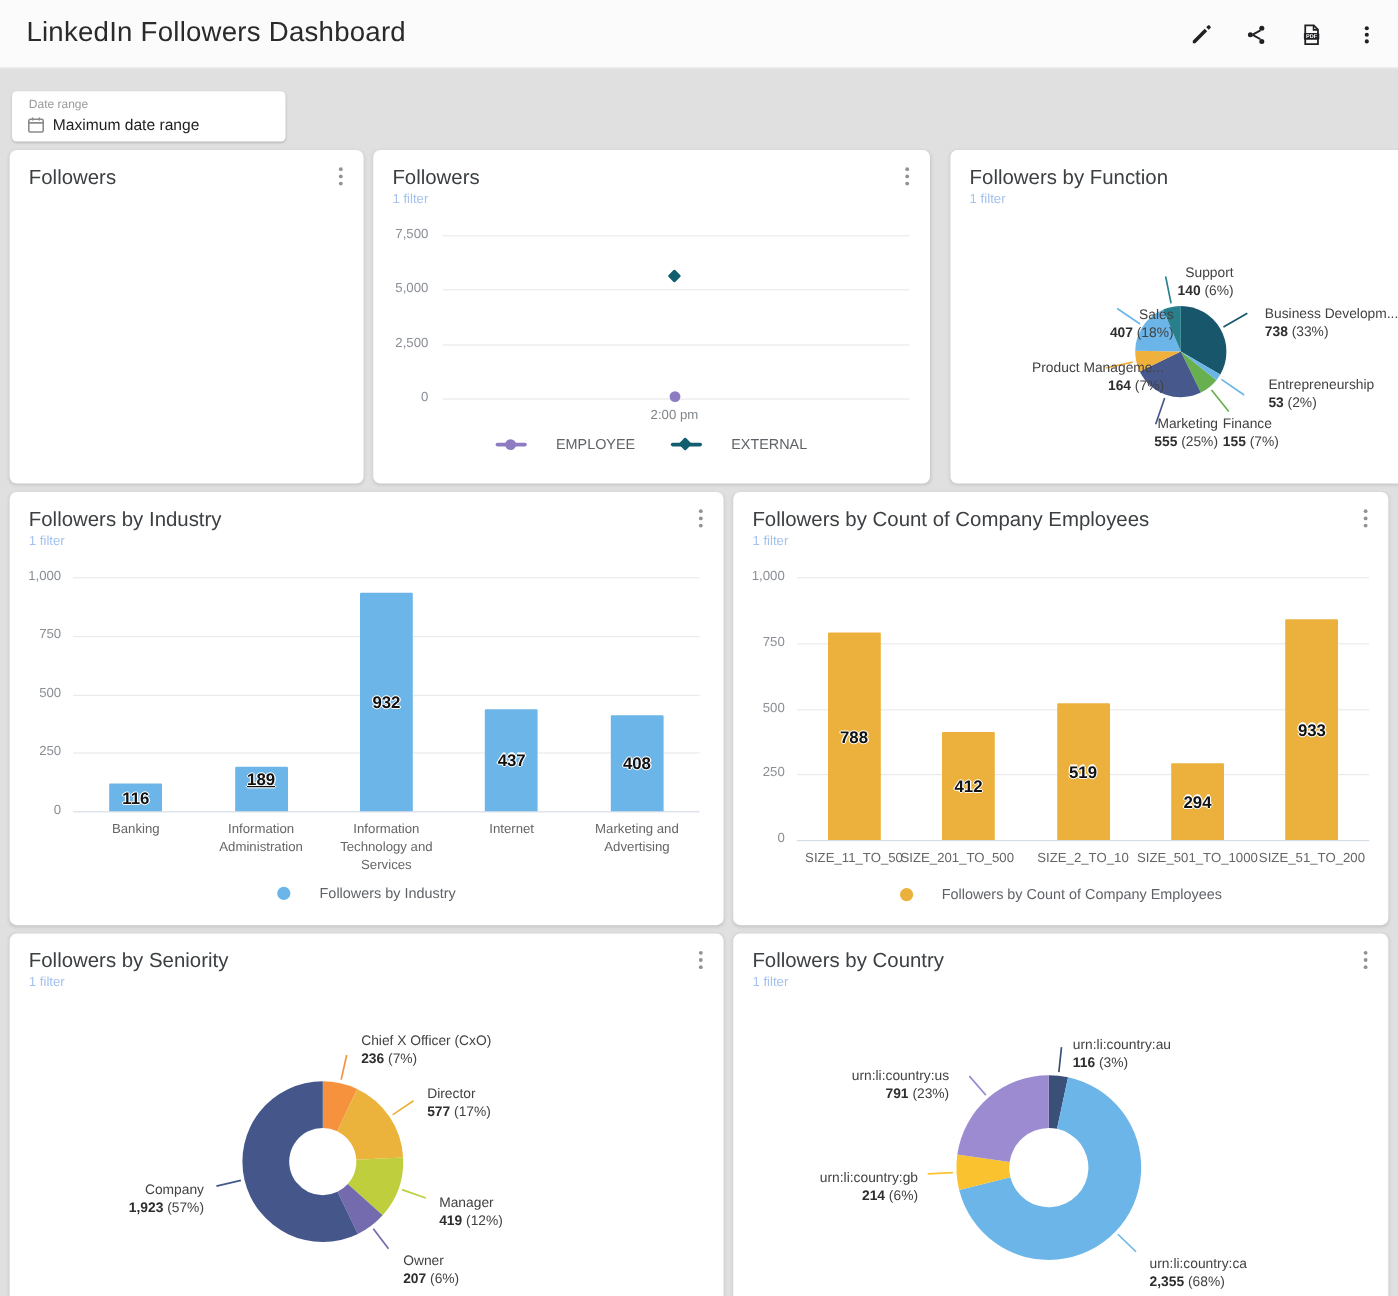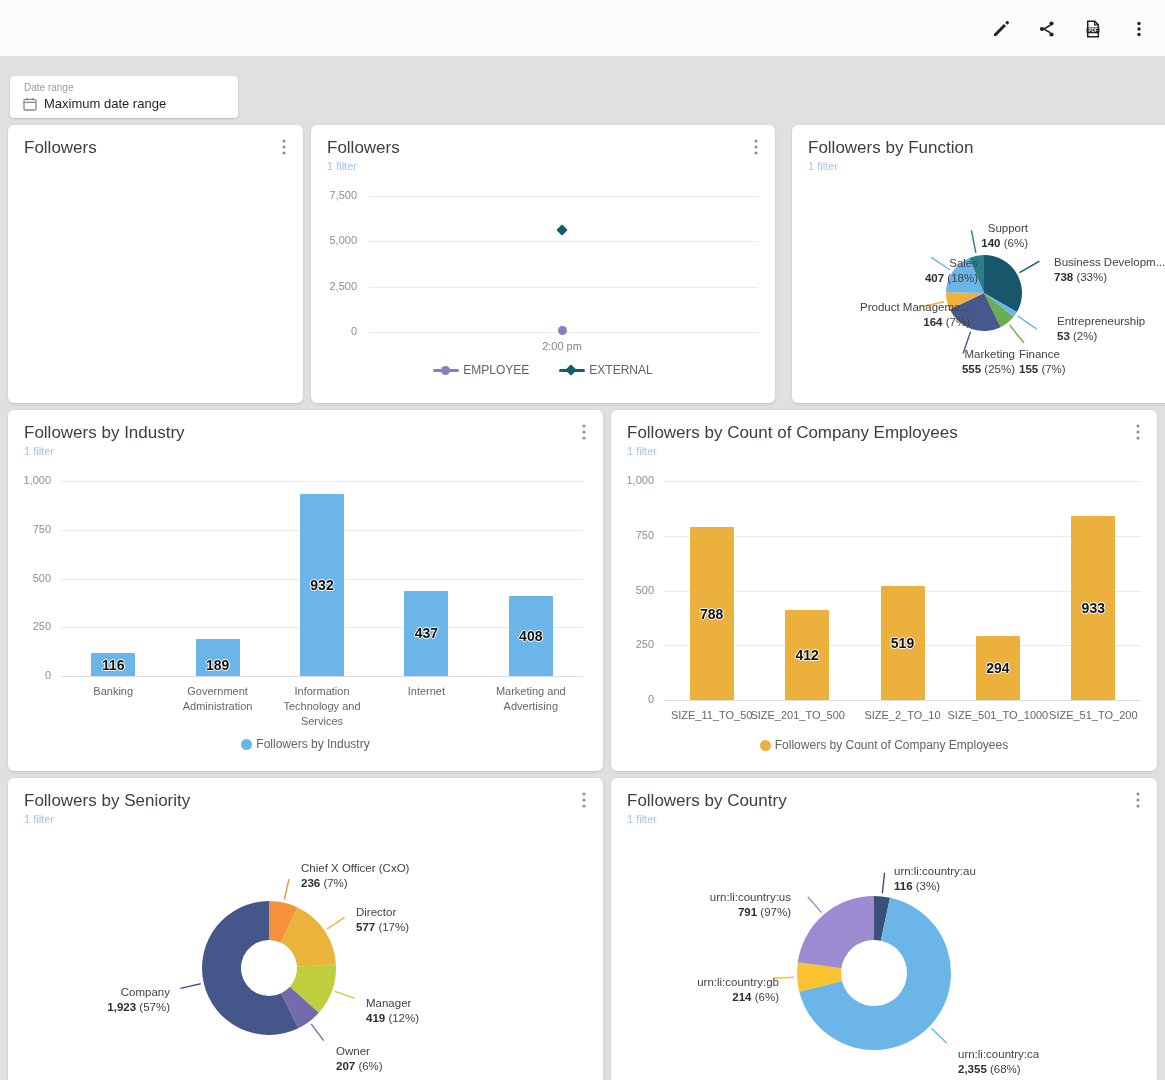--- a/index.html
+++ b/index.html
@@ -35,39 +35,40 @@
   .bar { position:absolute; border-radius:1px 1px 0 0; cursor:pointer; }
   .bar-value { position:absolute; text-align:center; font-size:14px; font-weight:bold; color:#111;
       text-shadow:-1px 0 #fff, 1px 0 #fff, 0 -1px #fff, 0 1px #fff; }
   .cat-label { position:absolute; text-align:center; font-size:11px; color:#666; line-height:1.35; }
 
   .marker { position:absolute; width:9px; height:9px; cursor:pointer; }
   .marker.circle { border-radius:50%; }
   .marker.diamond { width:8px; height:8px; transform:rotate(45deg); border-radius:1px; }
 
   .legend-row { position:absolute; left:0; right:0; display:flex; justify-content:center; align-items:center; gap:30px; }
-  .legend-item { display:flex; align-items:center; gap:4px; }
+  .legend-item { display:flex; align-items:center; gap:24px; }
   .legend-text { font-size:12px; color:#5f6368; }
   .legend-dot { width:11px; height:11px; border-radius:50%; display:inline-block; }
   .sample { position:relative; width:26px; height:11px; display:inline-block; }
   .sample-line { position:absolute; left:0; top:4px; width:26px; height:3px; border-radius:2px; }
   .sample-dot { position:absolute; left:8px; top:1px; width:9px; height:9px; }
   .sample-dot.dot-circle { border-radius:50%; }
   .sample-dot.dot-diamond { width:8px; height:8px; top:1.5px; transform:rotate(45deg); border-radius:1px; }
 
   .pie-label { position:absolute; font-size:11.5px; line-height:15px; color:#424242; }
   .pie-label.right { text-align:right; }
   .pie-label b { color:#2e2e2e; }
 </style>
 </head>
 <body>
 
 <div class="page">
 
   <div class="topbar">
+    <div class="topbar-title">LinkedIn Followers Dashboard</div>
     <div class="topbar-icons">
       <div class="icon-btn">
         <svg width="20" height="20" viewBox="0 0 20 20">
             <path fill="#202124" d="M3 14.9V17h2.1L15 7.1l-2.1-2.1L3 14.9zM17.7 4.4c.4-.4.4-1 0-1.4l-.7-.7c-.4-.4-1-.4-1.4 0l-1.4 1.4 2.1 2.1 1.4-1.4z"></path>
           </svg>
       </div>
       <div class="icon-btn">
         <svg width="20" height="20" viewBox="0 0 20 20">
             <g fill="#202124">
               <circle cx="14.5" cy="4.5" r="2.1"></circle>
@@ -239,22 +240,22 @@
         <div class="gridline" style="left: 53px; top: 168.5px; width: 522px;"></div>
         <div class="ytick" style="left: 0px; top: 161.5px; width: 43px;">500</div>
         <div class="gridline" style="left: 53px; top: 217.25px; width: 522px;"></div>
         <div class="ytick" style="left: 0px; top: 210.25px; width: 43px;">250</div>
         <div class="gridline baseline" style="left: 53px; top: 266px; width: 522px;"></div>
         <div class="ytick" style="left: 0px; top: 259px; width: 43px;">0</div>
         <div class="bar" style="left: 83.2px; top: 243.38px; width: 44px; height: 22.62px; background: rgb(108, 181, 232);"></div>
         <div class="bar-value" style="left: 81.2px; top: 246.69px; width: 48px;">116</div>
         <div class="cat-label" style="left: 49px; top: 274px; width: 112.4px;">Banking</div>
         <div class="bar" style="left: 187.6px; top: 229.145px; width: 44px; height: 36.855px; background: rgb(108, 181, 232);"></div>
-        <div class="bar-value" style="left: 185.6px; top: 247px; width: 48px;">189</div>
-        <div class="cat-label" style="left: 153.4px; top: 274px; width: 112.4px;">Government Administration</div>
+        <div class="bar-value" style="left: 185.6px; top: 231px; width: 48px; text-decoration: underline;">189</div>
+        <div class="cat-label" style="left: 153.4px; top: 274px; width: 112.4px;">Information Administration</div>
         <div class="bar" style="left: 292px; top: 84.26px; width: 44px; height: 181.74px; background: rgb(108, 181, 232);"></div>
         <div class="bar-value" style="left: 290px; top: 167.13px; width: 48px;">932</div>
         <div class="cat-label" style="left: 257.8px; top: 274px; width: 112.4px;">Information Technology and Services</div>
         <div class="bar" style="left: 396.4px; top: 180.785px; width: 44px; height: 85.215px; background: rgb(108, 181, 232);"></div>
         <div class="bar-value" style="left: 394.4px; top: 215.392px; width: 48px;">437</div>
         <div class="cat-label" style="left: 362.2px; top: 274px; width: 112.4px;">Internet</div>
         <div class="bar" style="left: 500.8px; top: 186.44px; width: 44px; height: 79.56px; background: rgb(108, 181, 232);"></div>
         <div class="bar-value" style="left: 498.8px; top: 218.22px; width: 48px;">408</div>
         <div class="cat-label" style="left: 466.6px; top: 274px; width: 112.4px;">Marketing and Advertising</div>
       </div>
@@ -377,23 +378,23 @@
           <path d="M183.10988963662078 199.19169012775131 L162.13873566623374 200.29200878628603" stroke="#F9C22E" stroke-width="1.4" fill="none"></path>
           <path d="M186.7640654823837 184.17954306760936 A77 77 0 0 1 263 118 L263 162 A33 33 0 0 0 230.3274566353073 190.36266131468972 Z" fill="#9C8BD1"></path>
           <path d="M210.55651925225015 134.58740754560858 L196.79010555596582 118.72910202633084" stroke="#9C8BD1" stroke-width="1.4" fill="none"></path>
         </svg>
       <div class="pie-label" style="left:283px;top:86px">
         <div>urn:li:country:au</div>
         <div><b>116</b> <span>(3%)</span></div>
       </div>
       <div class="pie-label right" style="right:366px;top:112px">
         <div>urn:li:country:us</div>
-        <div><b>791</b> <span>(97%)</span></div>
-      </div>
-      <div class="pie-label right" style="right:378px;top:197px">
+        <div><b>791</b> <span>(23%)</span></div>
+      </div>
+      <div class="pie-label right" style="right:392px;top:197px">
         <div>urn:li:country:gb</div>
         <div><b>214</b> <span>(6%)</span></div>
       </div>
       <div class="pie-label" style="left:347px;top:269px">
         <div>urn:li:country:ca</div>
         <div><b>2,355</b> <span>(68%)</span></div>
       </div>
     </div>
   </div>
 

